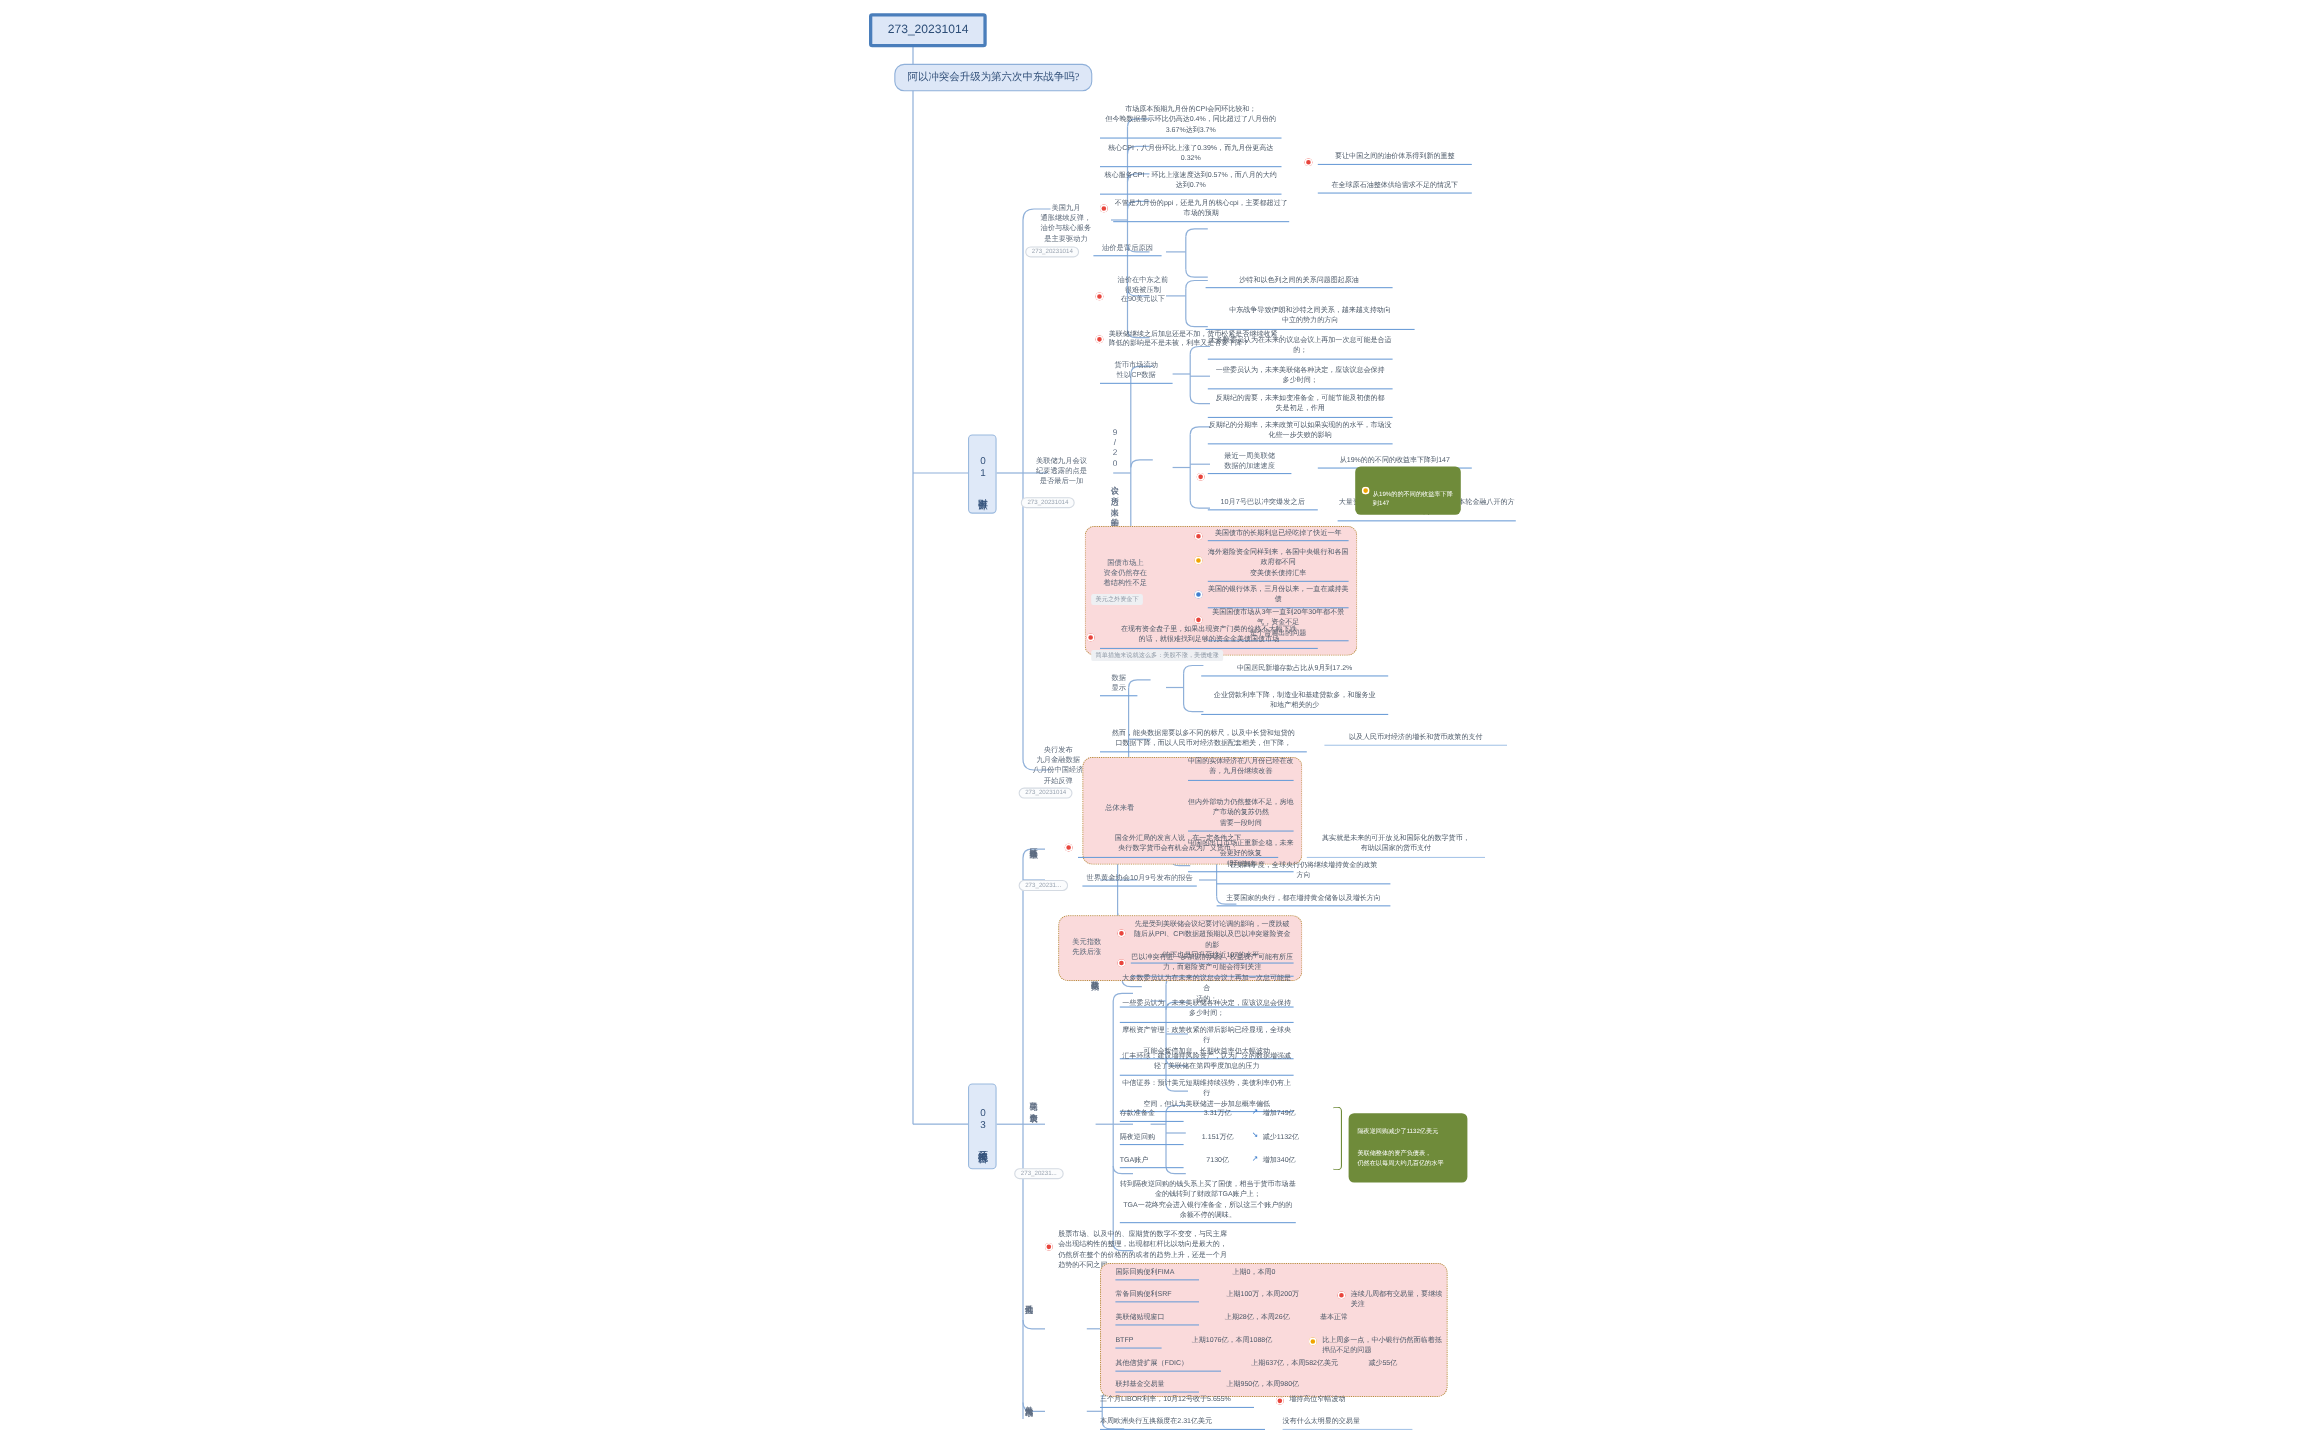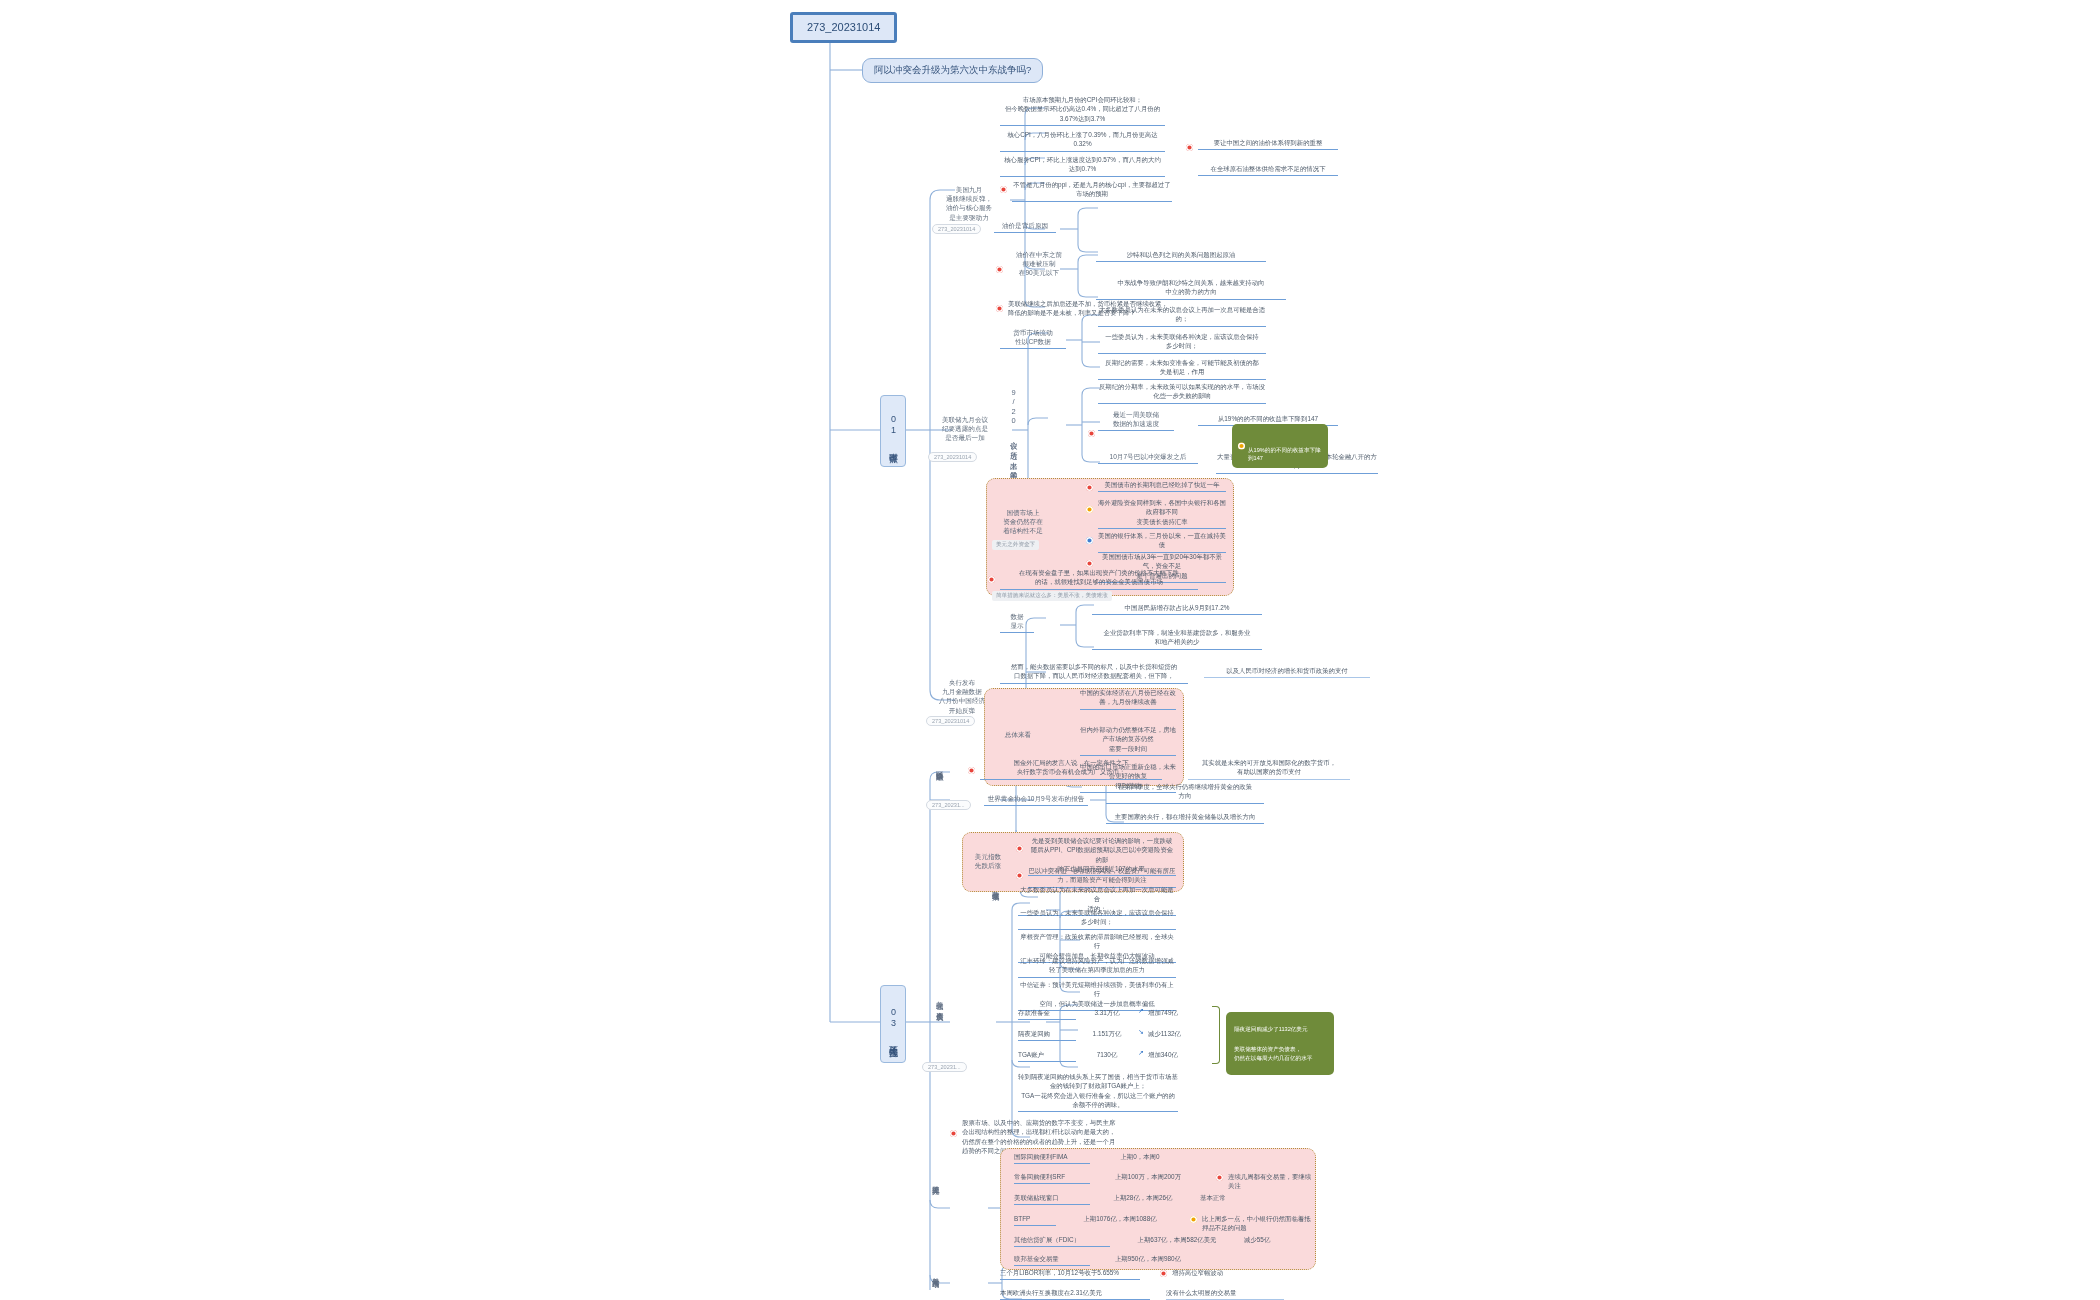--- a/index.html
+++ b/index.html
@@ -320,21 +320,21 @@
     <g fill="none" stroke="#8fb0d9" stroke-width="1.1">
       <path d="M988 1283 L1002 1283"></path>
       <path d="M1002 1272 L1002 1292"></path>
       <path d="M1002 1272 Q1002 1265 1010 1265 L1022 1265"></path>
       <path d="M1002 1292 Q1002 1299 1010 1299 L1022 1299"></path>
     </g>
   </svg>
 
   <div class="node root-node" style="left:790px; top:12px;">273_20231014</div>
 
-  <div class="node title-node" style="left:862px; top:58px;">阿以冲突会升级为第六次中东战争吗?</div>
+  <div class="node title-node" style="left:813px; top:58px;font-family:Liberation Serif, serif;">阿以冲突会升级为第六次中东战争吗?</div>
 
   <div class="node main-branch" style="left:880px; top:395px; height:72px;">01 时事点评</div>
   <div class="node main-branch" style="left:880px; top:985px; height:78px;">03 美元环流报告</div>
 
   <div class="node tag" style="left:928px; top:185px; width:82px;">美国九月
 通胀继续反弹，
 油价与核心服务
 是主要驱动力</div>
   <div class="node stamp" style="left:932px; top:224px;">273_20231014</div>
 

